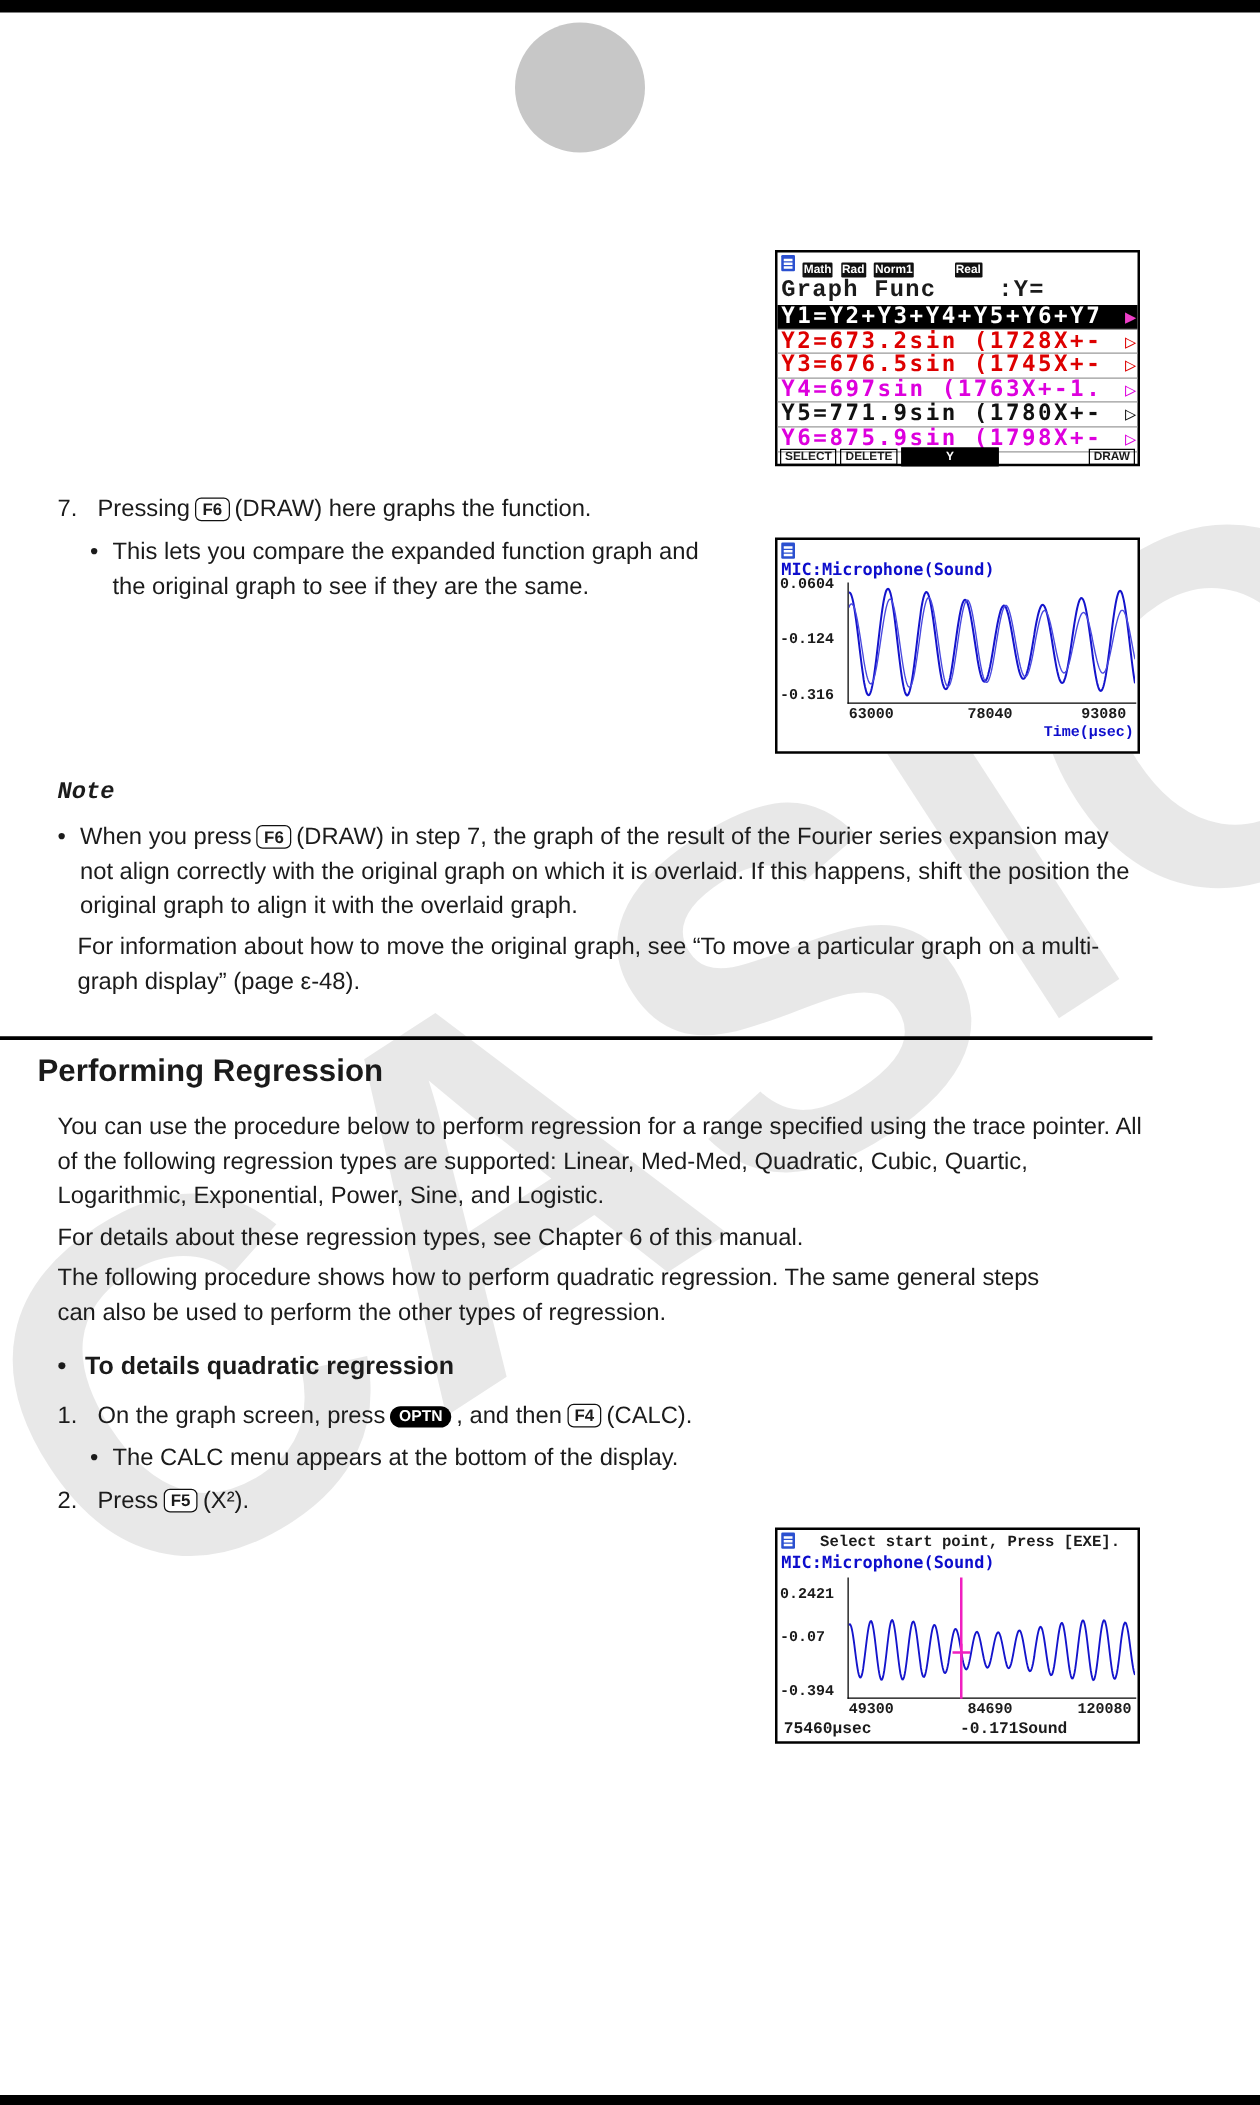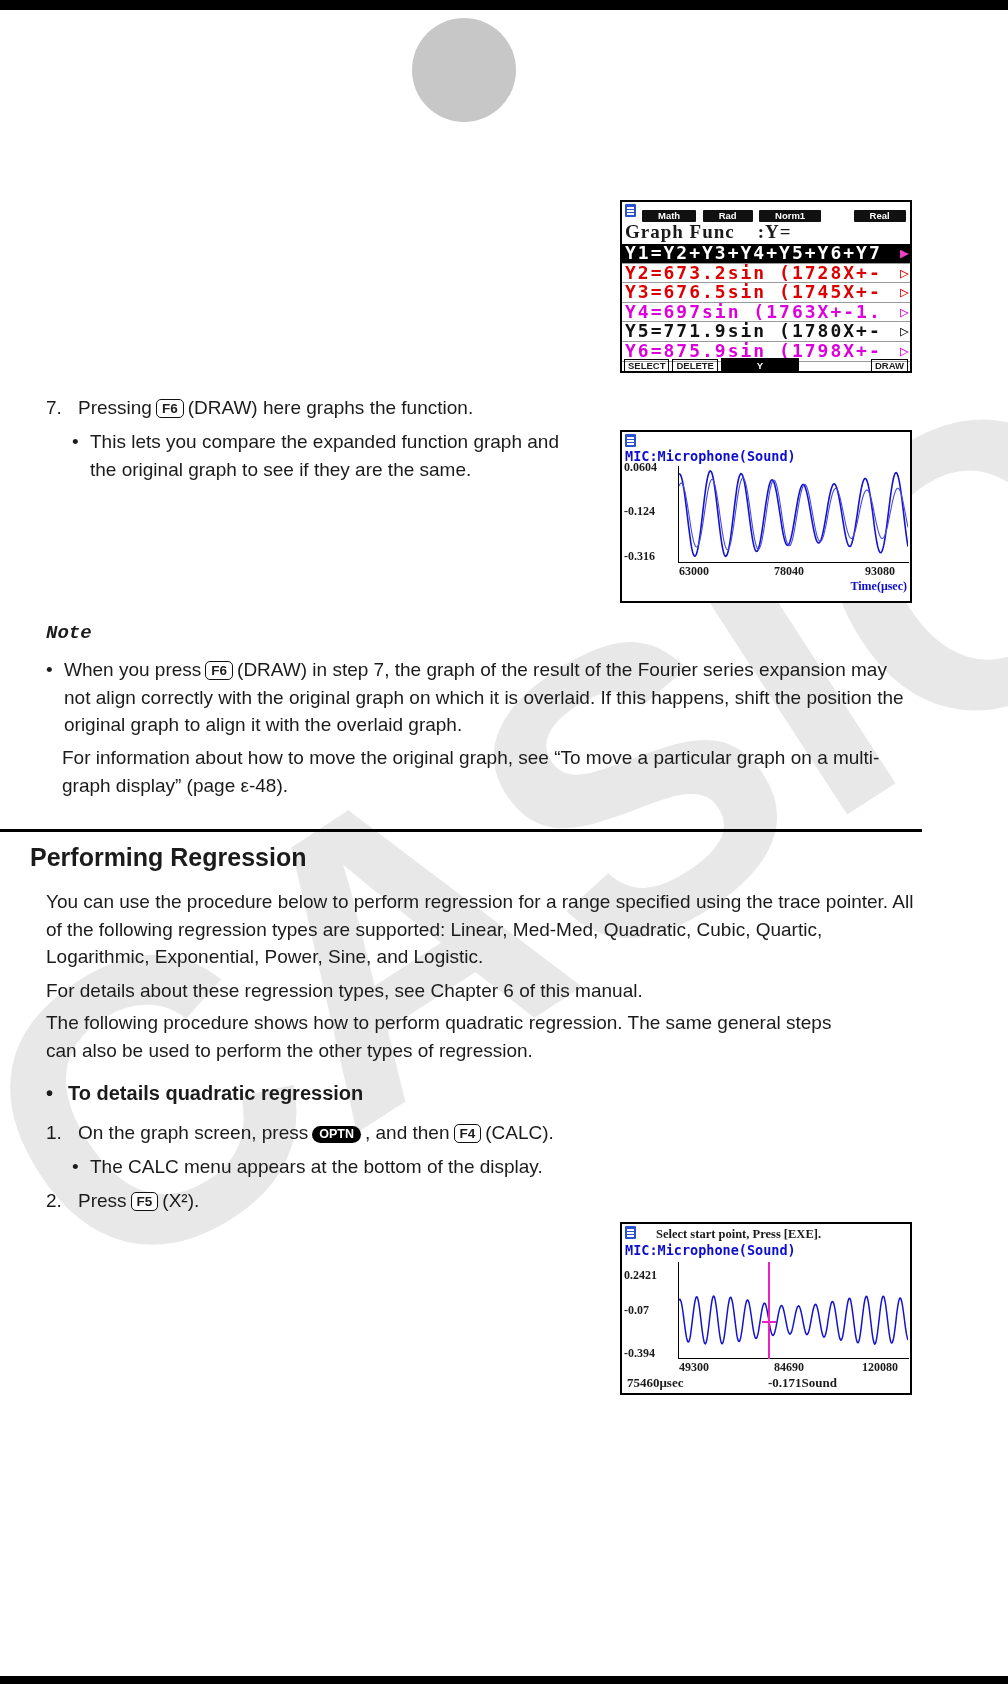--- a/index.html
+++ b/index.html
@@ -1,19 +1,19 @@
 <!DOCTYPE html>
 <html><head>
 <meta charset="utf-8">
 <style>
   html,body{margin:0;padding:0;}
   body{width:1008px;height:1684px;position:relative;background:#ffffff;
        font-family:"Liberation Sans",sans-serif;color:#1b1b1b;overflow:hidden;}
   .abs{position:absolute;}
-  .mono{font-family:Liberation Serif, serif;}
+  .mono{font-family:Liberation Mono, monospace;}
 
   
   #watermark{position:absolute;left:-140px;top:600px;width:1420px;text-align:center;
     font-size:400px;font-weight:bold;letter-spacing:6px;color:rgba(90,90,90,0.14);
     transform:rotate(-33deg);z-index:0;pointer-events:none;user-select:none;}
   #wm-circle{position:absolute;left:412px;top:18px;width:104px;height:104px;
     border-radius:50%;background:#c7c7c7;z-index:0;}
   .edge{position:absolute;left:0;width:1008px;background:#000;z-index:4;}
 
   
@@ -35,21 +35,21 @@
   
   .screen{position:absolute;width:292px;height:173px;border:2px solid #000;background:#fff;
     z-index:2;box-sizing:border-box;}
   .doc-icon{position:absolute;width:11px;height:13px;background:#2b50d0;border-radius:1px;}
   .doc-icon::after{content:"";position:absolute;left:2px;top:3px;width:7px;height:2px;
     background:#fff;box-shadow:0 3px 0 #fff,0 6px 0 #fff;}
 
   
   #s1-status{position:absolute;left:20px;top:3px;}
   .st-badge{display:inline-block;background:#111;color:#fff;font-size:9.5px;font-weight:bold;
-    line-height:12px;padding:0 16px;margin-right:2px;border-radius:1px;}
+    line-height:12px;padding:0 1px;margin-right:2px;border-radius:1px;}
   .st-gap{margin-left:26px;}
   #s1-title{position:absolute;left:3px;top:19px;font-size:19px;font-weight:bold;line-height:22px;
     white-space:pre;letter-spacing:1px;}
   #s1-rows{position:absolute;left:0;top:42px;width:288px;}
   .s1-row{position:relative;height:18.6px;line-height:18.6px;font-size:18px;font-weight:bold;
     letter-spacing:2px;padding-left:3px;border-bottom:1px solid #9a9a9a;white-space:pre;
     font-family:"DejaVu Sans Mono",monospace;overflow:hidden;}
   .row-arrow{position:absolute;right:1px;top:0;letter-spacing:0;font-size:15px;}
   #s1-softkeys{position:absolute;left:2px;right:2px;top:156px;display:flex;align-items:center;
     gap:3px;height:14px;}

